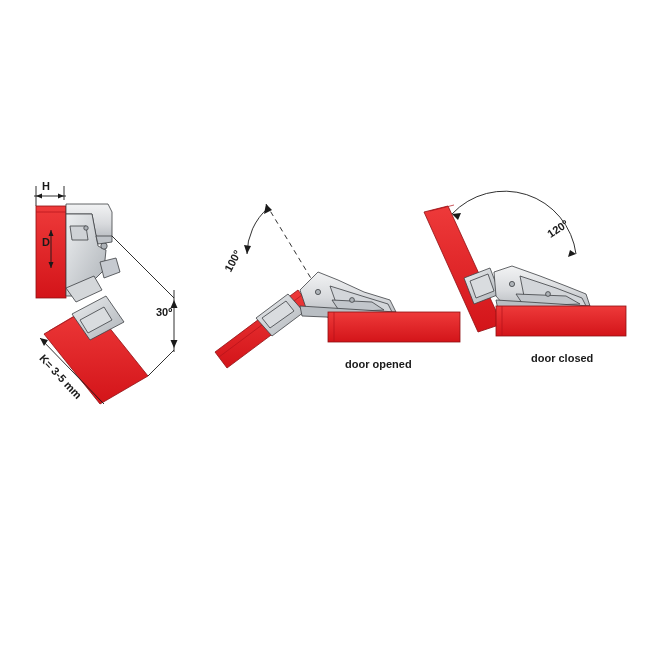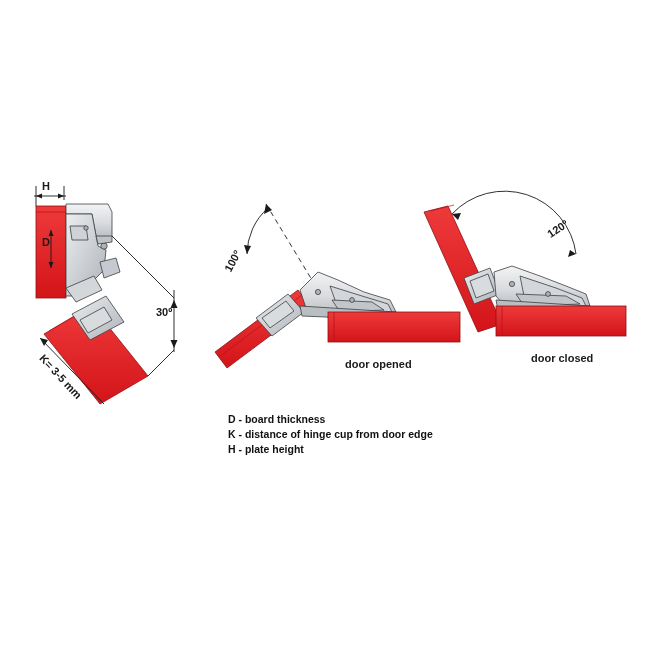--- a/index.html
+++ b/index.html
@@ -214,19 +214,14 @@
   <div class="lbl rot-k" style="left:46px; top:352px;">K= 3-5 mm</div>
 
   <div class="lbl rot-100" style="left:222px; top:268px;">100º</div>
 
   <div class="lbl rot-120" style="left:545px; top:230px;">120º</div>
 
   <div class="lbl" style="left:345px; top:358px;">door opened</div>
 
   <div class="lbl" style="left:525px; top:352px;margin-left:6px;">door closed</div>
 
-  <div class="legend">
-    <div>D - board thickness</div>
-    <div>K - distance of hinge cup from door edge</div>
-    <div>H - plate height</div>
-  </div>
 
 </div>
 
 </body></html>

